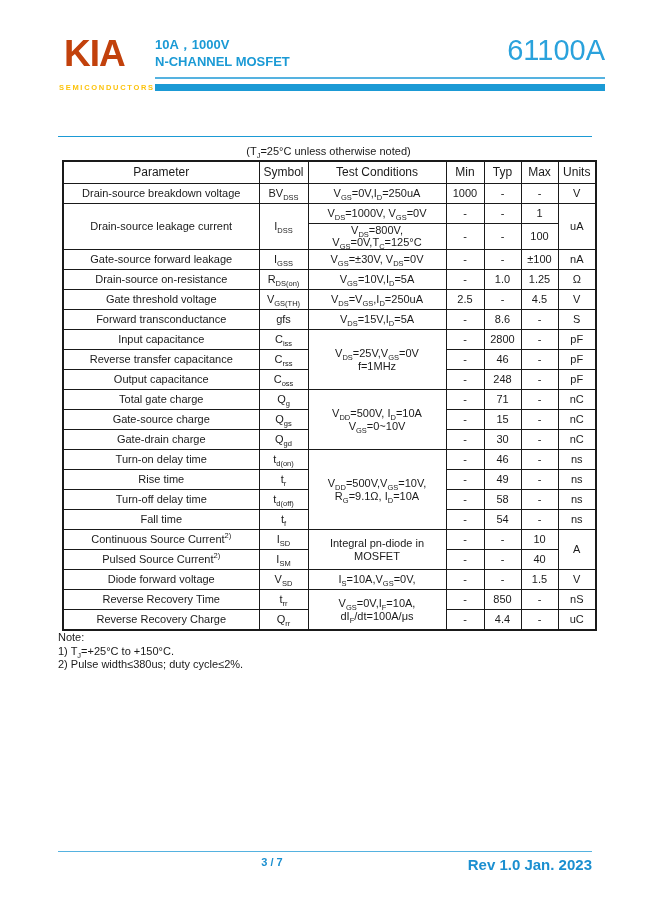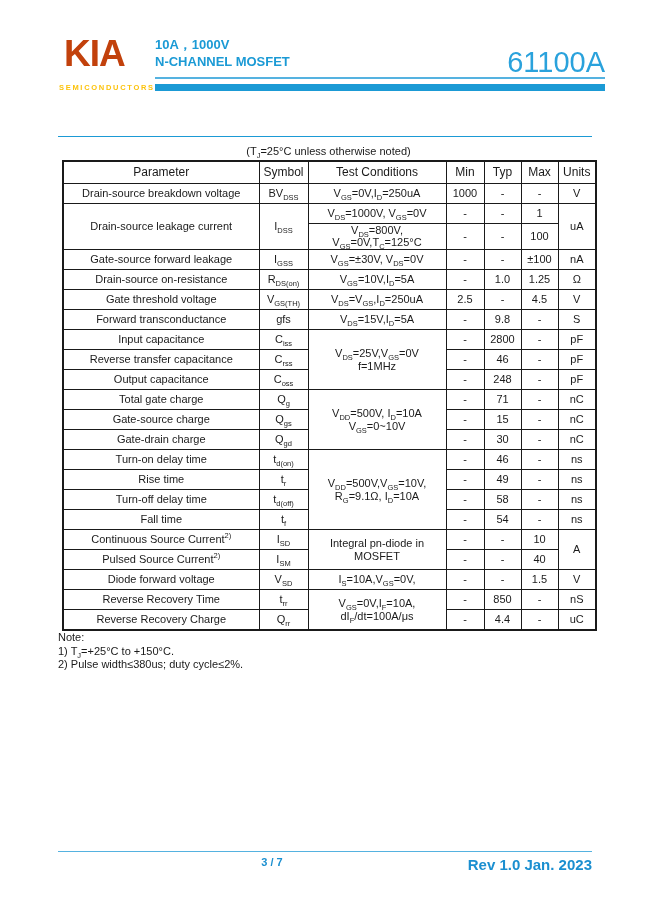--- a/index.html
+++ b/index.html
@@ -14,21 +14,21 @@
     position:absolute; left:64px; top:33px;
     font-size:37px; font-weight:800; letter-spacing:-1px; color:#c2410c;
   }
   .logo-sub {
     position:absolute; left:59px; top:83px;
     font-size:7.5px; font-weight:bold; letter-spacing:1.7px; color:#fcc30c;
   }
   .product { position:absolute; left:155px; top:36px; color:#1b9ad5;
     font-size:13px; font-weight:bold; line-height:17px; }
   .part-number {
-    position:absolute; right:44px; top:46px;
+    position:absolute; right:44px; top:34px;
     font-size:29px; color:#2aa2dc; font-weight:normal;
   }
   .rule-thin  { position:absolute; left:155px; width:450px; top:77px; height:2px; background:#55b2e0; }
   .rule-thick { position:absolute; left:155px; width:450px; top:84px; height:7px; background:#1b9ad5; }
   
   .section-title {
     position:absolute; left:58px; top:112px;
     font-size:15px; font-weight:bold; color:#1b9ad5;
   }
   .section-rule { position:absolute; left:58px; top:136px; width:534px; height:1px; background:#1b9ad5; }
@@ -157,21 +157,21 @@
         <td>2.5</td>
         <td>-</td>
         <td>4.5</td>
         <td>V</td>
       </tr>
       <tr>
         <td class="param">Forward transconductance</td>
         <td>gfs</td>
         <td>V<sub>DS</sub>=15V,I<sub>D</sub>=5A</td>
         <td>-</td>
-        <td>9.8</td>
+        <td>8.6</td>
         <td>-</td>
         <td>S</td>
       </tr>
       <tr>
         <td class="param">Input capacitance</td>
         <td>C<sub>iss</sub></td>
         <td rowspan="3">V<sub>DS</sub>=25V,V<sub>GS</sub>=0V<br>f=1MHz</td>
         <td>-</td>
         <td>2800</td>
         <td>-</td>

